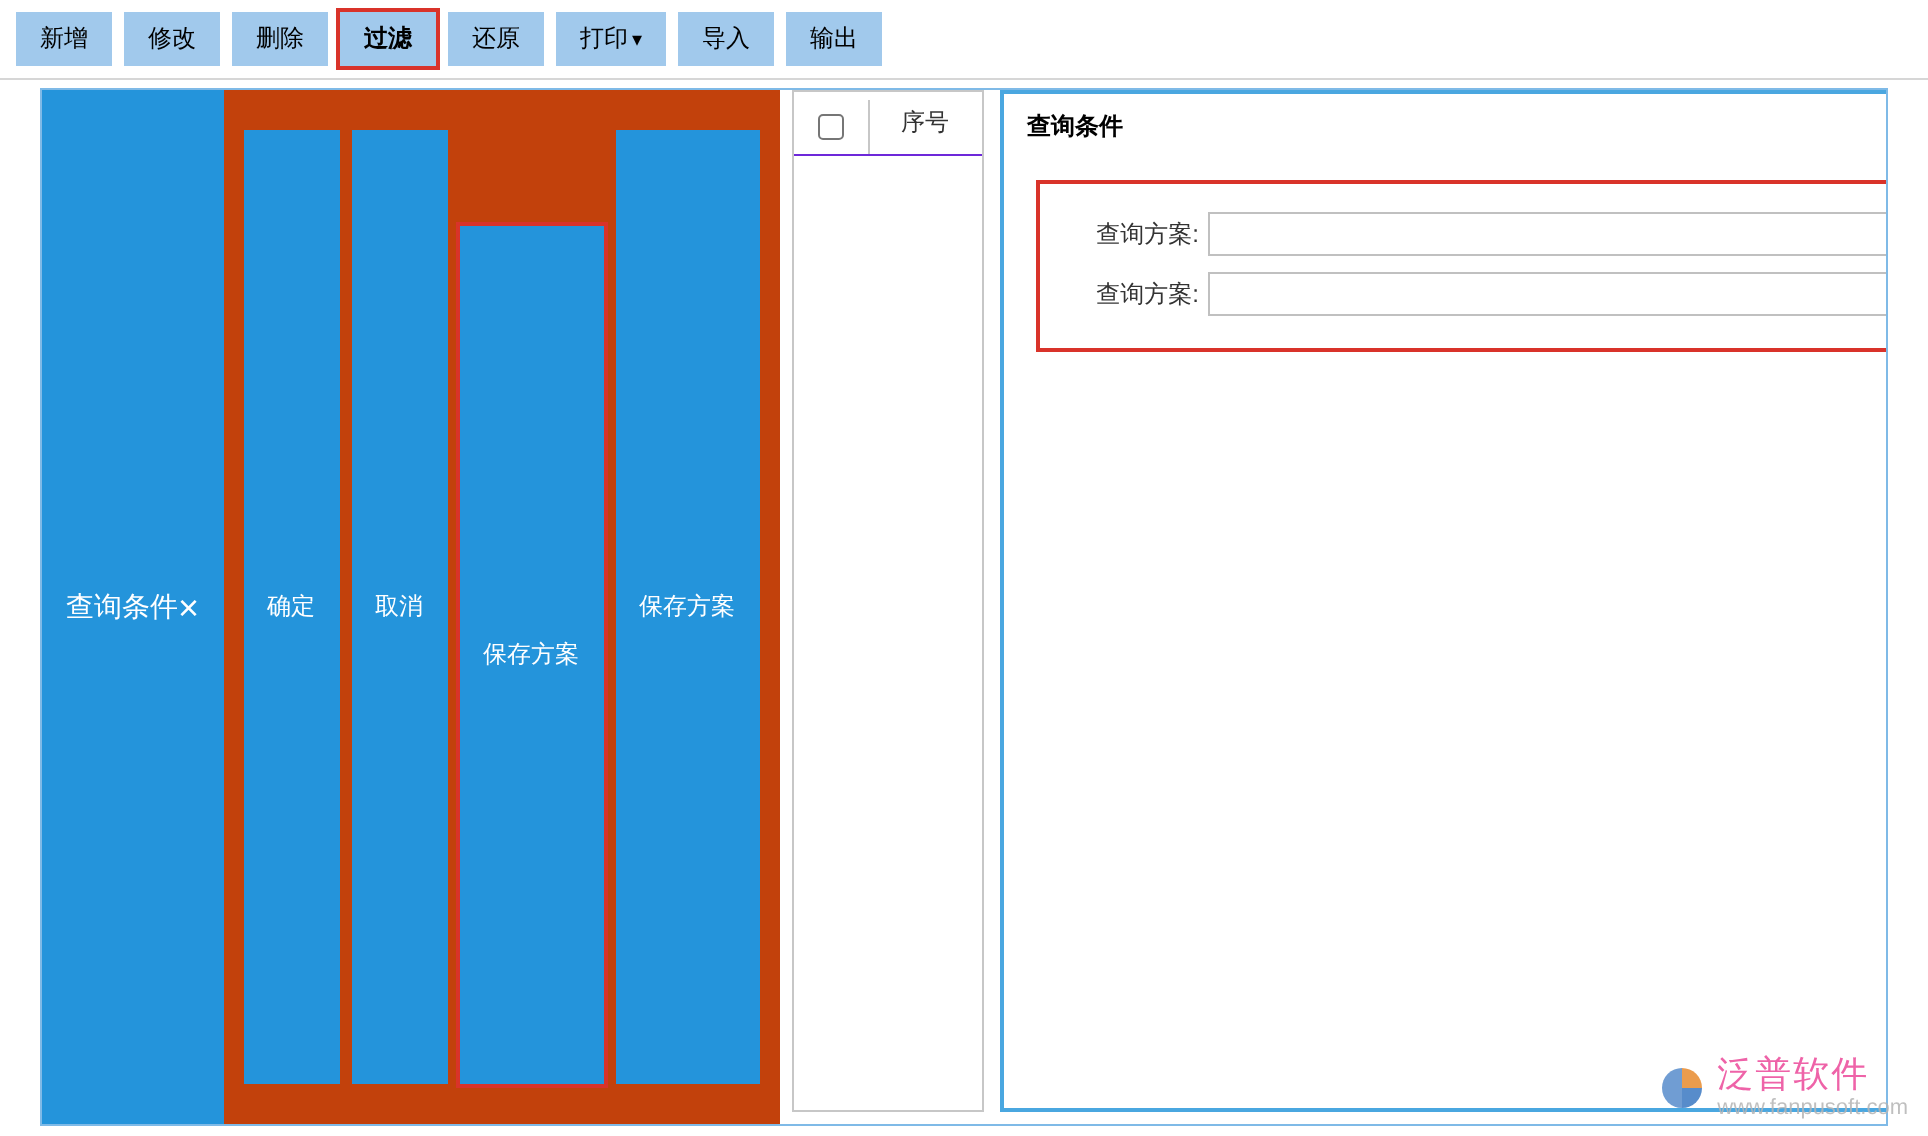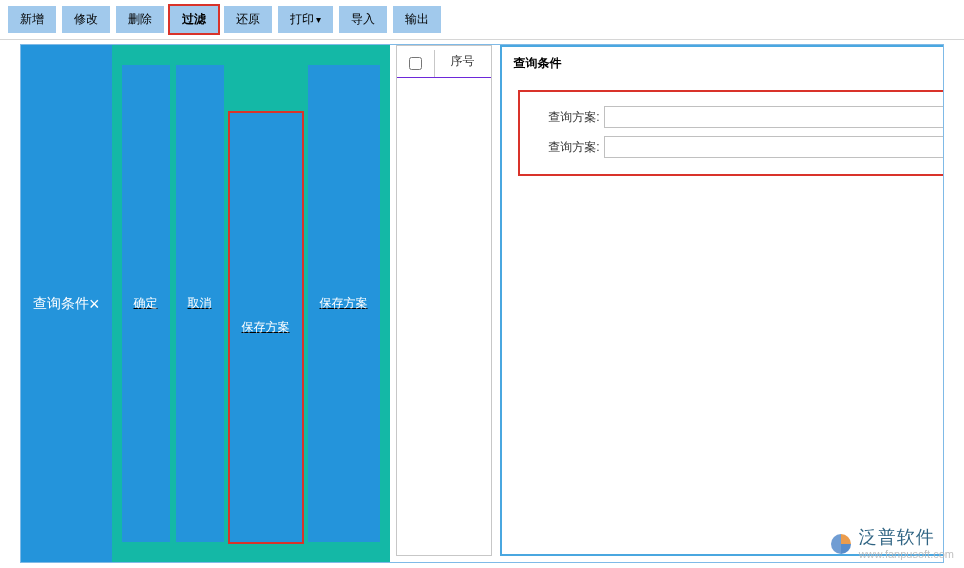--- a/index.html
+++ b/index.html
@@ -59,22 +59,21 @@
     .dialog-close {
       cursor: pointer;
       font-size: 18px;
       line-height: 1;
       font-weight: 300;
     }
     .dialog-actions {
       display: flex;
       gap: 6px;
       padding: 20px 10px;
-      background: #14b8a6;
-      text-decoration: underline;
+      background: #c2410c;
     }
     .action-btn {
       background: #2494db;
       color: #fff;
       border: none;
       padding: 5px 12px;
       font-size: 12px;
       cursor: pointer;
       font-family: inherit;
     }
@@ -165,21 +164,21 @@
       width: 24px;
       height: 24px;
     }
     .wm-text {
       display: flex;
       flex-direction: column;
       line-height: 1.1;
     }
     .wm-main {
       font-size: 18px;
-      color: #0c4a6e;
+      color: #ec4899;
       letter-spacing: 1px;
     }
     .wm-url {
       font-size: 11px;
       color: #b5b5b5;
     }
   </style>
 </head>
 <body>
 

